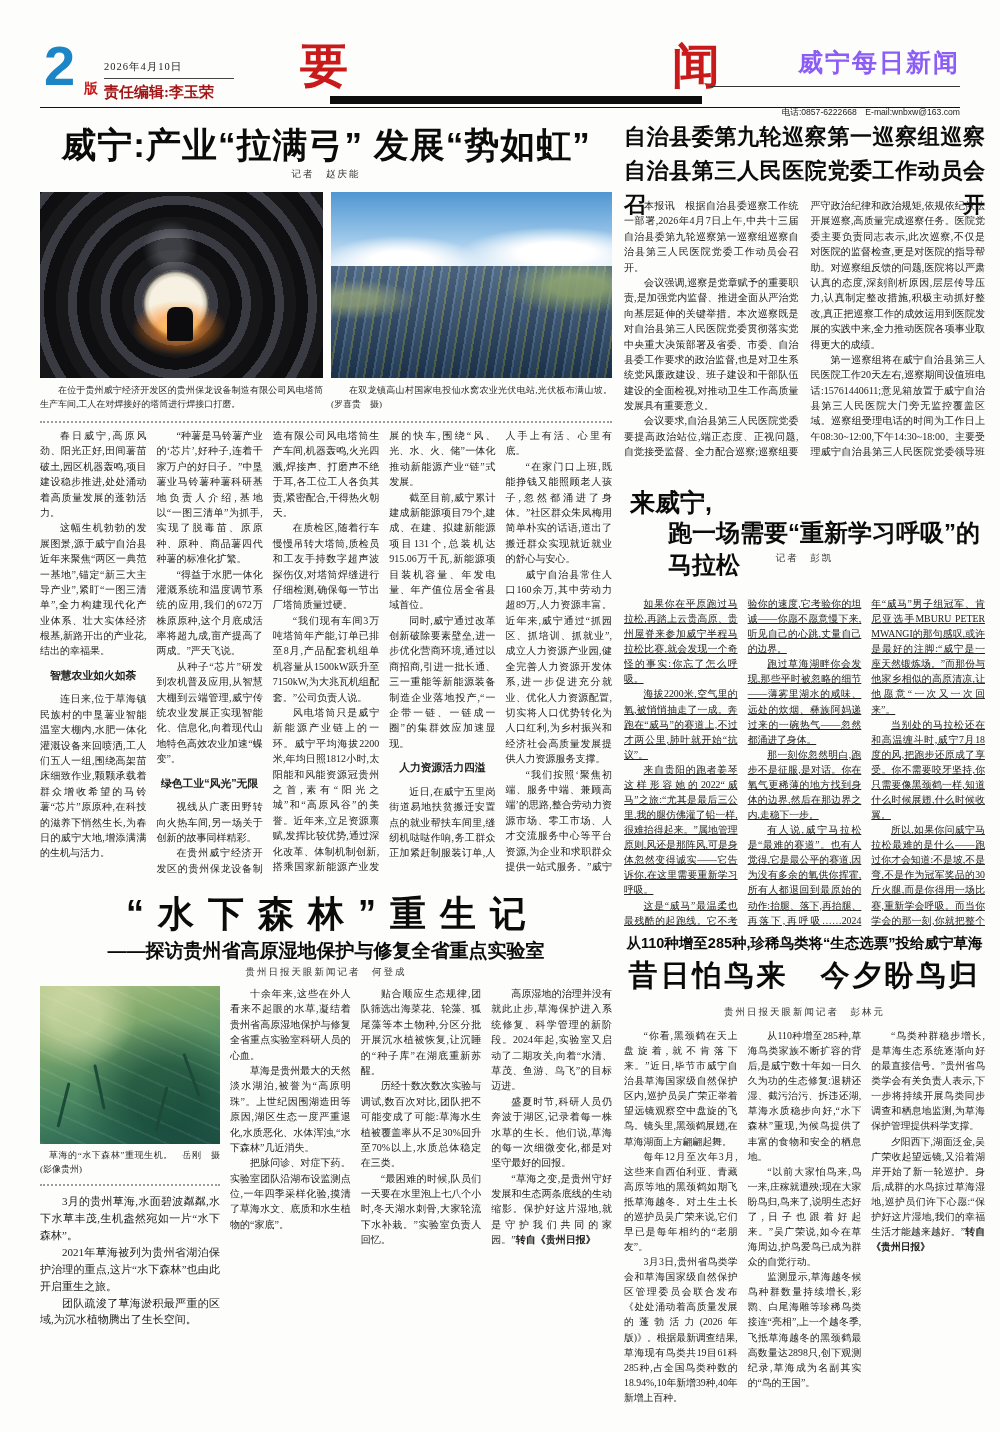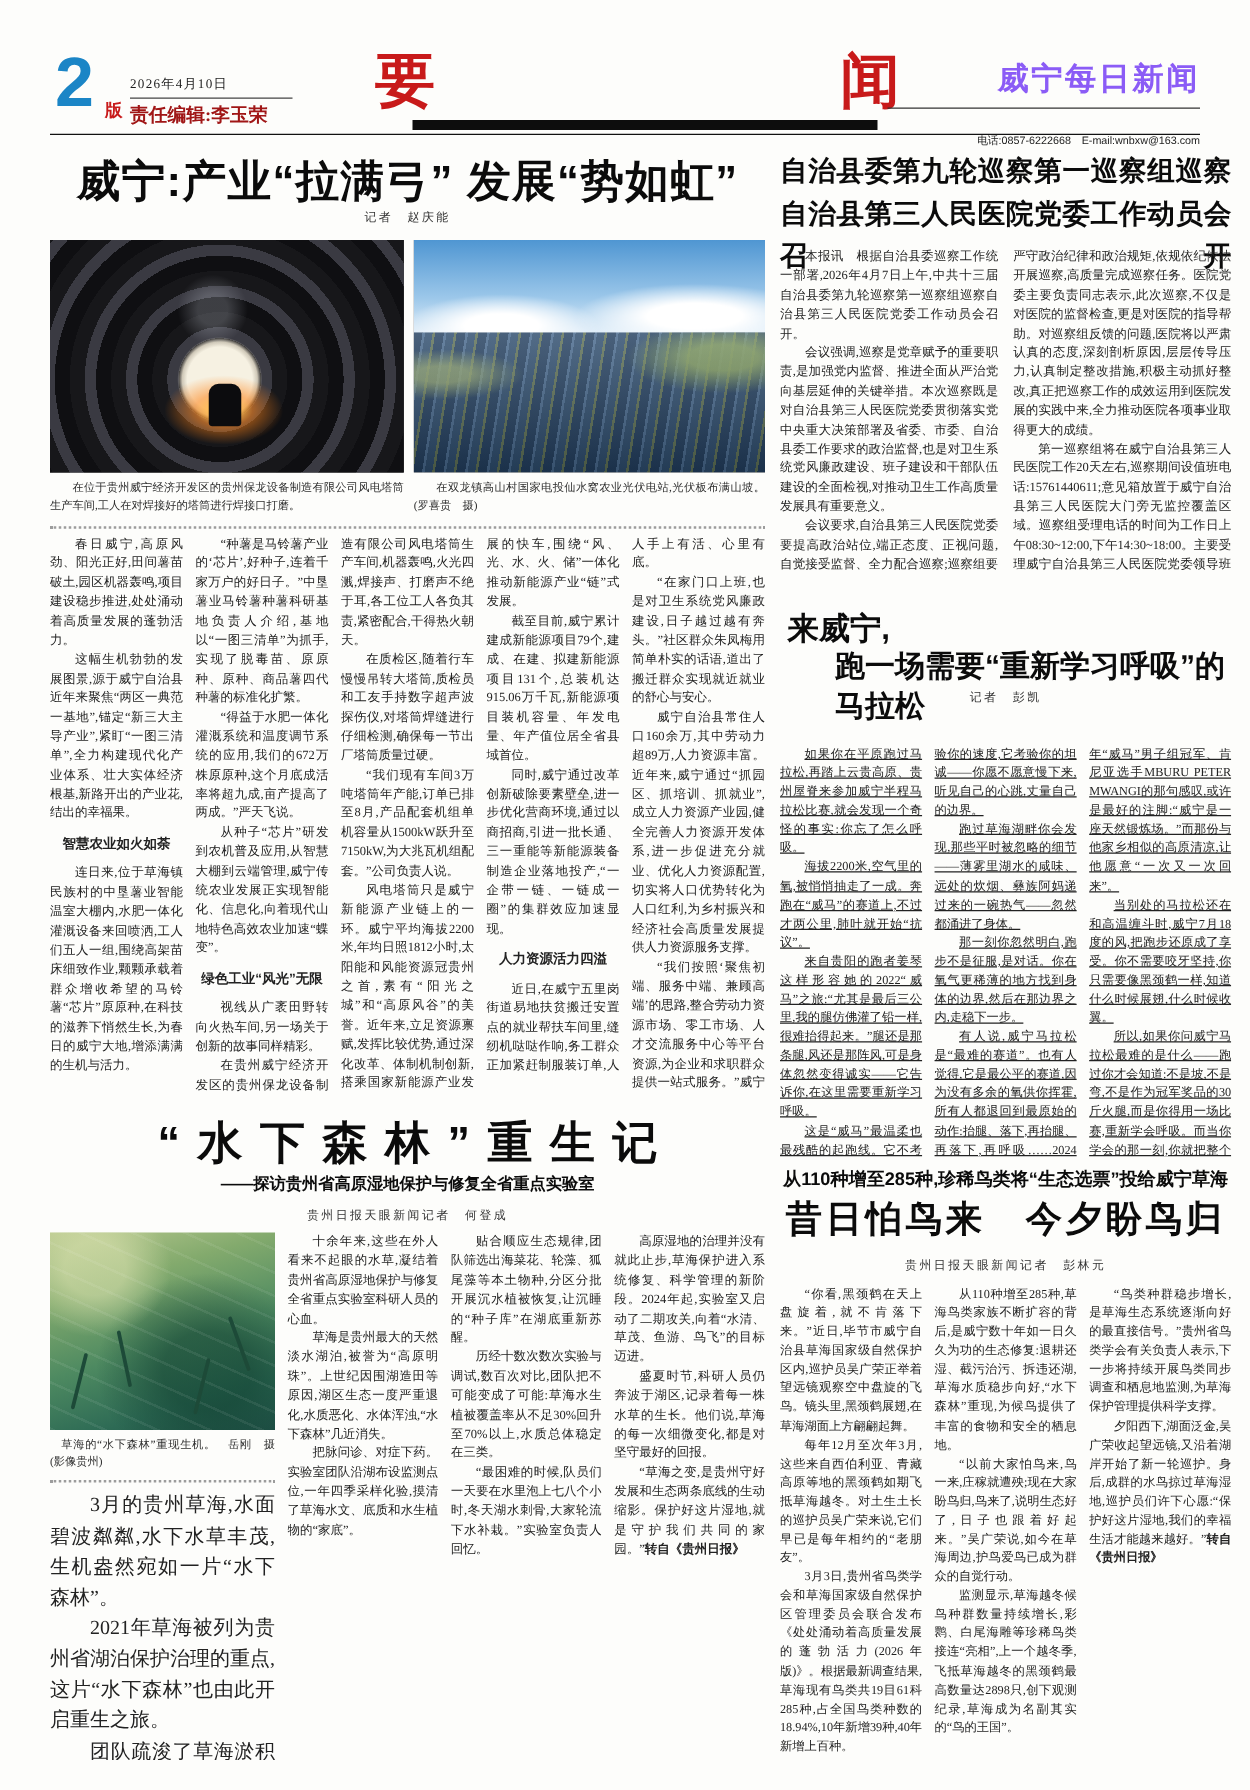--- a/index.html
+++ b/index.html
@@ -115,40 +115,40 @@
       <p class="sub">绿色工业“风光”无限</p>
       <p class="p">视线从广袤田野转向火热车间,另一场关于创新的故事同样精彩。</p>
       <p class="p">在贵州威宁经济开发区的贵州保龙设备制造有限公司风电塔筒生产车间,机器轰鸣,火光四溅,焊接声、打磨声不绝于耳,各工位工人各负其责,紧密配合,干得热火朝天。</p>
       <p class="p">在质检区,随着行车慢慢吊转大塔筒,质检员和工友手持数字超声波探伤仪,对塔筒焊缝进行仔细检测,确保每一节出厂塔筒质量过硬。</p>
       <p class="p">“我们现有车间3万吨塔筒年产能,订单已排至8月,产品配套机组单机容量从1500kW跃升至7150kW,为大兆瓦机组配套。”公司负责人说。</p>
       <p class="p">风电塔筒只是威宁新能源产业链上的一环。威宁平均海拔2200米,年均日照1812小时,太阳能和风能资源冠贵州之首,素有“阳光之城”和“高原风谷”的美誉。近年来,立足资源禀赋,发挥比较优势,通过深化改革、体制机制创新,搭乘国家新能源产业发展的快车,围绕“风、光、水、火、储”一体化推动新能源产业“链”式发展。</p>
       <p class="p">截至目前,威宁累计建成新能源项目79个,建成、在建、拟建新能源项目131个,总装机达915.06万千瓦,新能源项目装机容量、年发电量、年产值位居全省县域首位。</p>
       <p class="p">同时,威宁通过改革创新破除要素壁垒,进一步优化营商环境,通过以商招商,引进一批长通、三一重能等新能源装备制造企业落地投产,“一企带一链、一链成一圈”的集群效应加速显现。</p>
       <p class="sub">人力资源活力四溢</p>
       <p class="p">近日,在威宁五里岗街道易地扶贫搬迁安置点的就业帮扶车间里,缝纫机哒哒作响,务工群众正加紧赶制服装订单,人人手上有活、心里有底。</p>
-      <p class="p">“在家门口上班,也是对卫生系统党风廉政建设,日子越过越有奔头。”社区群众朱凤梅用简单朴实的话语,道出了搬迁群众实现就近就业的舒心与安心。</p>
+      <p class="p">“在家门口上班,既能挣钱又能照顾老人孩子,忽然都涌进了身体。”社区群众朱凤梅用简单朴实的话语,道出了搬迁群众实现就近就业的舒心与安心。</p>
       <p class="p">威宁自治县常住人口160余万,其中劳动力超89万,人力资源丰富。近年来,威宁通过“抓园区、抓培训、抓就业”,成立人力资源产业园,健全完善人力资源开发体系,进一步促进充分就业、优化人力资源配置,切实将人口优势转化为人口红利,为乡村振兴和经济社会高质量发展提供人力资源服务支撑。</p>
       <p class="p">“我们按照‘聚焦初端、服务中端、兼顾高端’的思路,整合劳动力资源市场、零工市场、人才交流服务中心等平台资源,为企业和求职群众提供一站式服务。”威宁人力资源产业园相关负责人介绍。</p>
     </div>
 
   <div class="abs headline" style="left:40px;top:890px;width:572px;text-align:center;font-size:36px;letter-spacing:14px;text-indent:14px;">“水下森林”重生记</div>
-  <div class="abs headline" style="left:40px;top:938px;width:572px;text-align:center;font-size:13px;font-weight:bold;">——探访贵州省高原湿地保护与修复全省重点实验室</div>
+  <div class="abs headline" style="left:40px;top:938px;width:572px;text-align:center;font-size:19px;font-weight:bold;">——探访贵州省高原湿地保护与修复全省重点实验室</div>
   <div class="abs byline" style="left:40px;top:966px;width:572px;">贵州日报天眼新闻记者　何登成</div>
 
   <div class="abs" style="left:40px;top:986px;width:572px;height:440px;display:flex;gap:10px;">
     <div style="width:180px;flex:none;">
       <div class="photo photo3" style="width:180px;height:158px;">
         <div class="weed" style="left:22px;top:96px;"></div>
         <div class="weed" style="left:58px;top:78px;transform:rotate(-12deg);"></div>
         <div class="weed" style="left:120px;top:100px;"></div>
         <div class="weed" style="left:150px;top:66px;transform:rotate(-20deg);"></div>
       </div>
       <div class="caption" style="margin-top:5px;text-indent:1em;">草海的“水下森林”重现生机。　岳刚　摄(影像贵州)</div>
       <div class="dotted" style="margin:7px 0;"></div>
-      <div class="col-body" style="height:215px;font-size:16px;">
+      <div class="col-body" style="height:215px;font-size:11px;">
           <p class="p">3月的贵州草海,水面碧波粼粼,水下水草丰茂,生机盎然宛如一片“水下森林”。</p>
           <p class="p">2021年草海被列为贵州省湖泊保护治理的重点,这片“水下森林”也由此开启重生之旅。</p>
           <p class="p">团队疏浚了草海淤积最严重的区域,为沉水植物腾出了生长空间。</p>
         </div>
     </div>
     <div class="col-body" style="flex:1;height:440px;">
         <p class="p">十余年来,这些在外人看来不起眼的水草,凝结着贵州省高原湿地保护与修复全省重点实验室科研人员的心血。</p>
         <p class="p">草海是贵州最大的天然淡水湖泊,被誉为“高原明珠”。上世纪因围湖造田等原因,湖区生态一度严重退化,水质恶化、水体浑浊,“水下森林”几近消失。</p>
         <p class="p">把脉问诊、对症下药。实验室团队沿湖布设监测点位,一年四季采样化验,摸清了草海水文、底质和水生植物的“家底”。</p>
       </div>
@@ -174,21 +174,21 @@
       <p class="p">会议要求,自治县第三人民医院党委要提高政治站位,端正态度、正视问题,自觉接受监督、全力配合巡察;巡察组要严守政治纪律和政治规矩,依规依纪依法开展巡察,高质量完成巡察任务。医院党委主要负责同志表示,此次巡察,不仅是对医院的监督检查,更是对医院的指导帮助。对巡察组反馈的问题,医院将以严肃认真的态度,深刻剖析原因,层层传导压力,认真制定整改措施,积极主动抓好整改,真正把巡察工作的成效运用到医院发展的实践中来,全力推动医院各项事业取得更大的成绩。</p>
       <p class="p">第一巡察组将在威宁自治县第三人民医院工作20天左右,巡察期间设值班电话:15761440611;意见箱放置于威宁自治县第三人民医院大门旁无监控覆盖区域。巡察组受理电话的时间为工作日上午08:30~12:00,下午14:30~18:00。主要受理威宁自治县第三人民医院党委领导班子成员和下一级机构主要负责人问题的来信来电来访,重点是关于违反政治纪律、廉洁纪律、组织纪律、群众纪律、工作纪律和生活纪律等方面问题的举报和反映。对其他与巡察工作没有直接关系的个人诉求、涉法涉诉等问题,将按照分级负责、属地管理原则,转交有关部门处理。</p>
     </div>
 
   <div class="abs headline" style="left:630px;top:486px;width:355px;font-size:25px;">来威宁,</div>
   <div class="abs headline" style="left:624px;top:517px;width:361px;font-size:24px;padding-left:44px;box-sizing:border-box;">跑一场需要“重新学习呼吸”的马拉松</div>
   <div class="abs byline" style="left:624px;top:552px;width:361px;">记者　彭凯</div>
   <div class="abs col-body" style="left:624px;top:596px;width:361px;height:334px;column-count:3;column-gap:10px;font-size:9.8px;text-decoration:underline;">
       <p class="p">如果你在平原跑过马拉松,再踏上云贵高原、贵州屋脊来参加威宁半程马拉松比赛,就会发现一个奇怪的事实:你忘了怎么呼吸。</p>
       <p class="p">海拔2200米,空气里的氧,被悄悄抽走了一成。奔跑在“威马”的赛道上,不过才两公里,肺叶就开始“抗议”。</p>
-      <p class="p">来自贵阳的跑者姜琴这样形容她的2022“威马”之旅:“尤其是最后三公里,我的腿仿佛灌了铅一样,很难抬得起来。”腿还是那条腿,风还是那阵风,可是身体忽然变得诚实——它告诉你,在这里需要重新学习呼吸。</p>
+      <p class="p">来自贵阳的跑者姜琴这样形容她的2022“威马”之旅:“尤其是最后三公里,我的腿仿佛灌了铅一样,很难抬得起来。”属地管理原则,风还是那阵风,可是身体忽然变得诚实——它告诉你,在这里需要重新学习呼吸。</p>
       <p class="p">这是“威马”最温柔也最残酷的起跑线。它不考验你的速度,它考验你的坦诚——你愿不愿意慢下来,听见自己的心跳,丈量自己的边界。</p>
       <p class="p">跑过草海湖畔你会发现,那些平时被忽略的细节——薄雾里湖水的咸味、远处的炊烟、彝族阿妈递过来的一碗热气——忽然都涌进了身体。</p>
       <p class="p">那一刻你忽然明白,跑步不是征服,是对话。你在氧气更稀薄的地方找到身体的边界,然后在那边界之内,走稳下一步。</p>
       <p class="p">有人说,威宁马拉松是“最难的赛道”。也有人觉得,它是最公平的赛道,因为没有多余的氧供你挥霍,所有人都退回到最原始的动作:抬腿、落下,再抬腿、再落下,再呼吸……2024年“威马”男子组冠军、肯尼亚选手MBURU PETER MWANGI的那句感叹,或许是最好的注脚:“威宁是一座天然锻炼场。”而那份与他家乡相似的高原清凉,让他愿意“一次又一次回来”。</p>
       <p class="p">当别处的马拉松还在和高温缠斗时,威宁7月18度的风,把跑步还原成了享受。你不需要咬牙坚持,你只需要像黑颈鹤一样,知道什么时候展翅,什么时候收翼。</p>
       <p class="p">所以,如果你问威宁马拉松最难的是什么——跑过你才会知道:不是坡,不是弯,不是作为冠军奖品的30斤火腿,而是你得用一场比赛,重新学会呼吸。而当你学会的那一刻,你就把整个高原的夏天,轻轻放进了胸口。</p>
     </div>
 
   <div class="abs headline" style="left:624px;top:934px;width:361px;text-align:center;font-size:14.5px;font-weight:bold;">从110种增至285种,珍稀鸟类将“生态选票”投给威宁草海</div>
   <div class="abs headline" style="left:624px;top:956px;width:361px;text-align:center;font-size:29px;letter-spacing:3px;">昔日怕鸟来　今夕盼鸟归</div>

